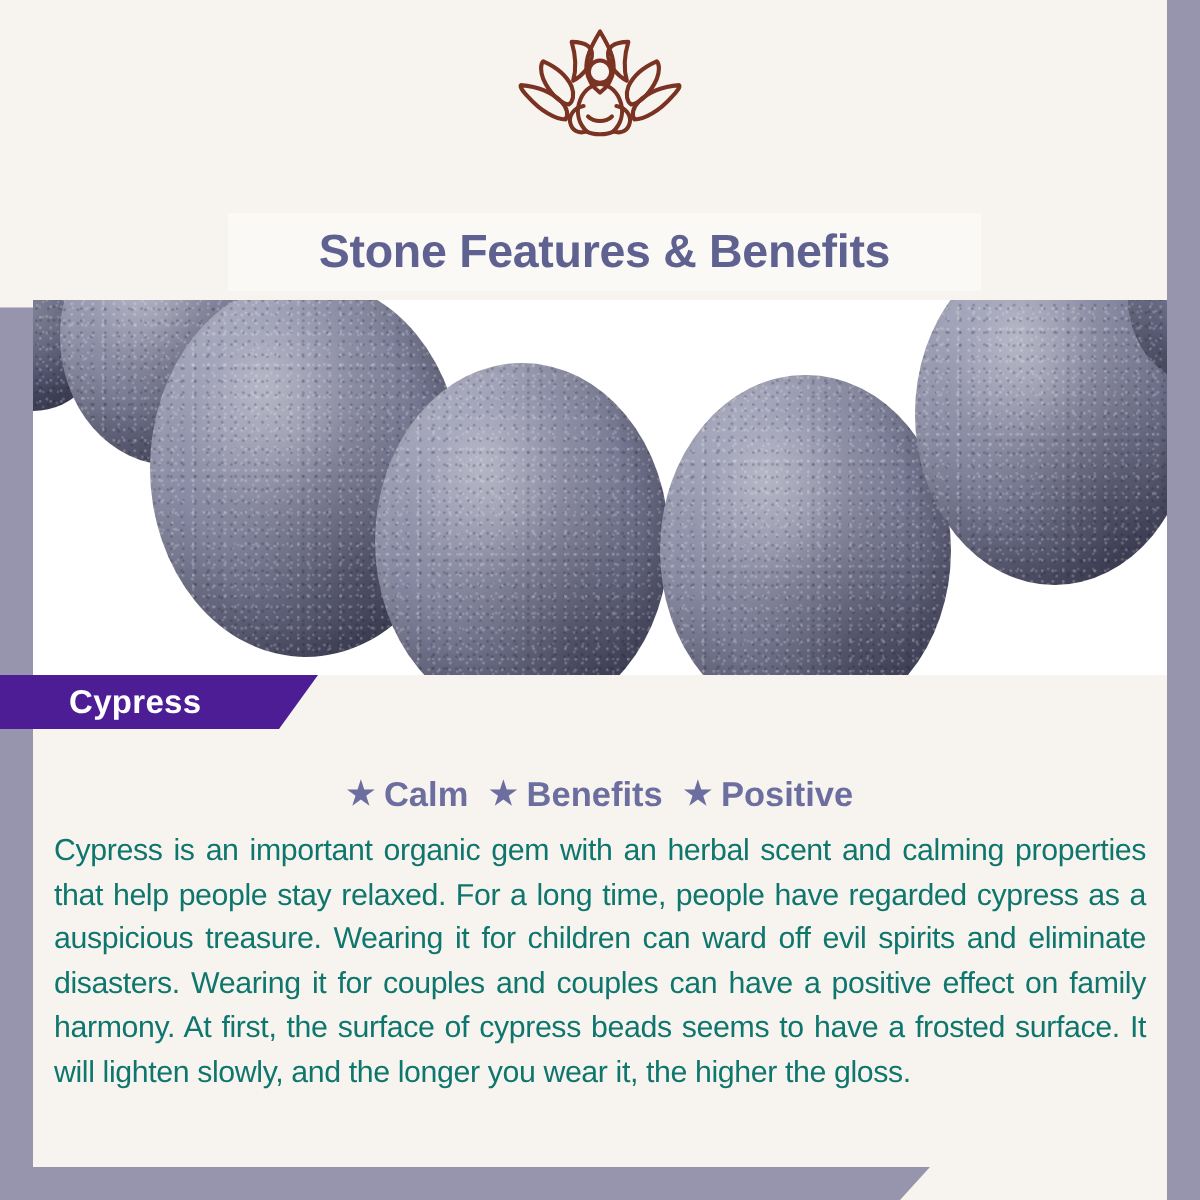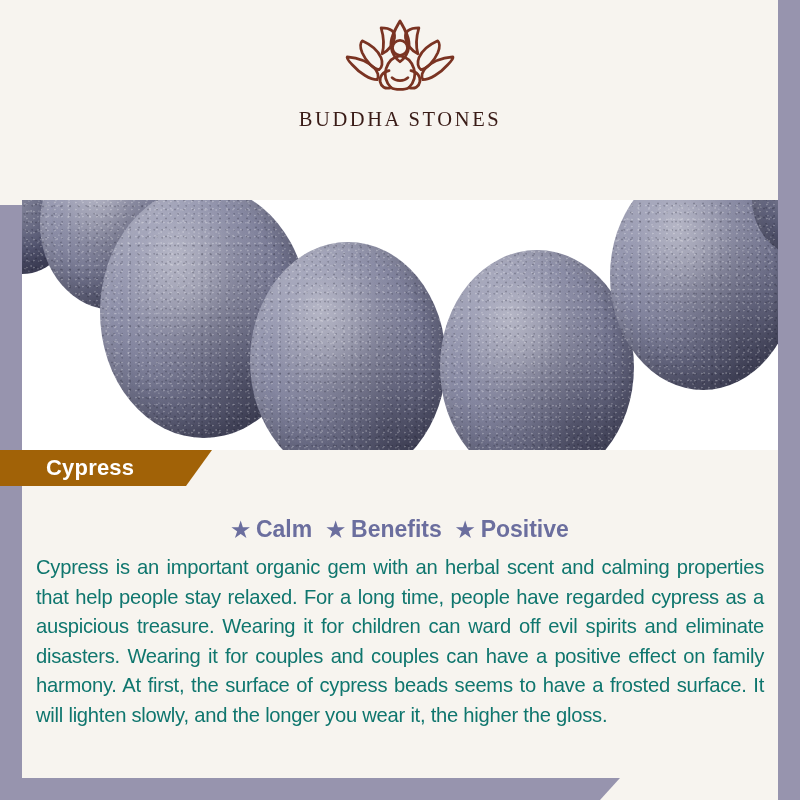--- a/index.html
+++ b/index.html
@@ -115,21 +115,21 @@
     background:
       radial-gradient(ellipse at 40% 30%, rgba(255,255,255,0.20) 0%, rgba(255,255,255,0) 55%),
       radial-gradient(circle at 48% 45%, #6b6d86 0%, #555772 50%, #3a3b52 100%);
   }
 
   
   .label-banner {
     position: absolute;
     top: 450px; left: 0;
     width: 212px; height: 36px;
-    background: #a16207;
+    background: #4c1d95;
     clip-path: polygon(0 0, 100% 0, calc(100% - 26px) 100%, 0 100%);
     display: flex;
     align-items: center;
   }
   .label-banner .label-text {
     margin-left: 46px;
     color: #ffffff;
     font-size: 22px;
     font-weight: bold;
     letter-spacing: 0.2px;
@@ -198,24 +198,26 @@
           <path d="M256 86 C234 88 214 96 202 108 C194 116 192 126 196 132 C210 132 230 120 246 102 C254 94 258 88 256 86 Z"></path>
           <circle cx="150" cy="68" r="15"></circle>
           <path d="M150 84 C136 86 126 96 122 110 C118 124 122 138 132 148"></path>
           <path d="M150 84 C164 86 174 96 178 110 C182 124 178 138 168 148"></path>
           <path d="M132 148 C120 152 112 146 110 136 C108 126 116 116 128 114"></path>
           <path d="M168 148 C180 152 188 146 190 136 C192 126 184 116 172 114"></path>
           <path d="M132 148 C140 153 160 153 168 148"></path>
           <path d="M134 128 C142 136 158 136 166 128"></path>
         </g>
       </svg>
-      <div class="logo-text">BUDDHA STONES</div>
     </div>
   </div>
 
+  <div class="title-band">
+    <div class="title-text">Stone Features &amp; Benefits</div>
+  </div>
 
   <div class="photo">
     <div class="bead dark" style="left:-52px; top:-46px; width:104px; height:120px;"></div>
     <div class="bead" style="left:18px; top:-62px; width:148px; height:172px;"></div>
     <div class="bead" style="left:78px; top:-14px; width:208px; height:252px;"></div>
     <div class="bead" style="left:228px; top:42px; width:196px; height:238px;"></div>
     <div class="bead" style="left:418px; top:50px; width:194px; height:234px;"></div>
     <div class="bead" style="left:588px; top:-38px; width:186px; height:228px;"></div>
     <div class="bead dark" style="left:730px; top:-60px; width:108px; height:118px;"></div>
   </div>

